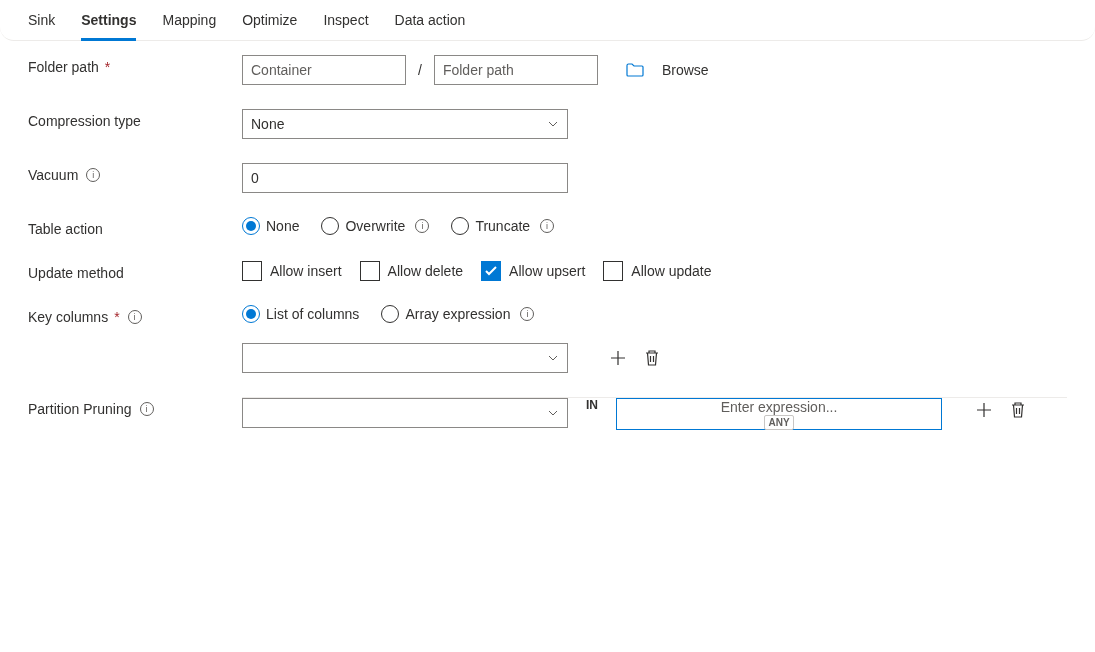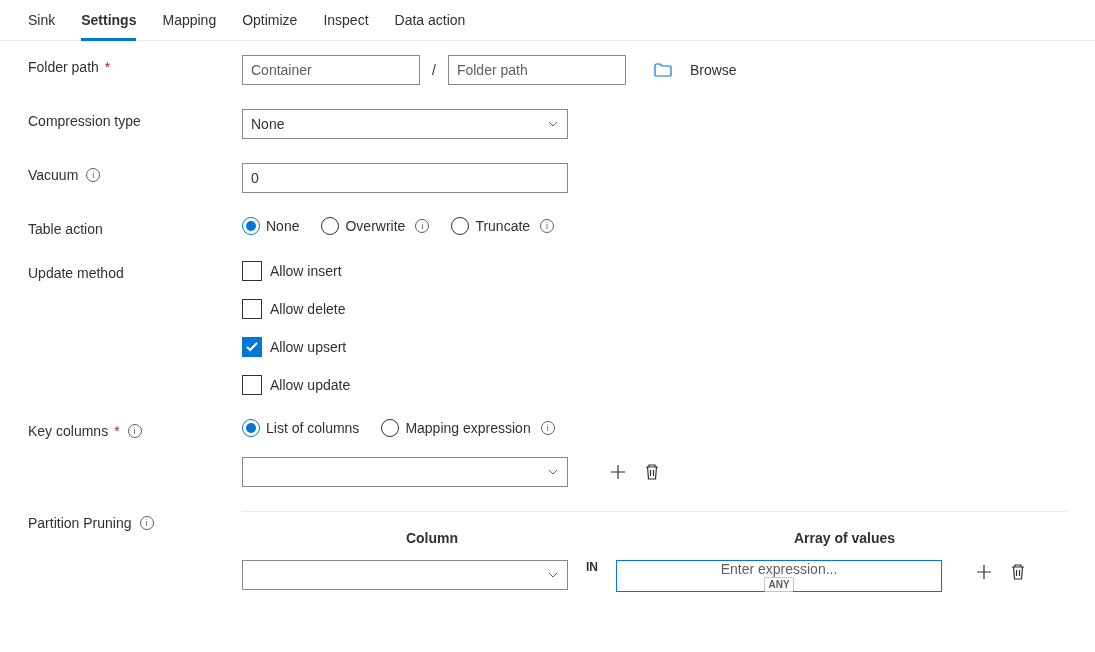--- a/index.html
+++ b/index.html
@@ -8,20 +8,21 @@
     font-size: 14px;
     color: #323130;
     background: #fff;
     width: 1095px;
   }
   .tabs {
     display: flex;
     gap: 26px;
     padding: 6px 28px 0 28px;
     border-bottom: 1px solid #edebe9;
+    border-radius: 14px;
   }
   .tab {
     padding: 6px 0 10px 0;
     cursor: pointer;
     color: #323130;
     border-bottom: 3px solid transparent;
     margin-bottom: -1px;
   }
   .tab.active {
     font-weight: 600;
@@ -68,21 +69,21 @@
   }
   input[type=text].txt {
     height: 30px;
     border: 1px solid #8a8886;
     padding: 0 8px;
     font-size: 14px;
     color: #323130;
     background: #fff;
   }
   input[type=text].txt::placeholder { color: #605e5c; }
-  .txt.w175 { width: 178px; }
+  .txt.w175 { width: 164px; }
   .txt.w325 { width: 326px; }
   .select {
     height: 30px;
     width: 326px;
     border: 1px solid #8a8886;
     padding: 0 8px;
     display: flex;
     align-items: center;
     justify-content: space-between;
     cursor: pointer;
@@ -110,21 +111,21 @@
     border: 1px solid #323130; position: relative; background:#fff;
   }
   .radio.checked .dot {
     border: 1px solid #0078d4;
   }
   .radio.checked .dot::after {
     content: ""; position: absolute; top: 3px; left: 3px;
     width: 10px; height: 10px; border-radius: 50%;
     background: #0078d4;
   }
-  .checkbox-list { display:flex; flex-direction:column; gap:18px; }
+  .checkbox-list { display:flex; flex-direction:row; gap:18px; }
   .checkbox { display:flex; align-items:center; gap:8px; cursor:pointer; }
   .checkbox .box {
     width:20px; height:20px; border:1px solid #323130; background:#fff;
     display:flex; align-items:center; justify-content:center;
   }
   .checkbox.checked .box {
     background:#0078d4; border-color:#0078d4;
   }
   .checkbox.checked .box svg { display:block; }
   .checkbox .box svg { display:none; }
@@ -283,21 +284,21 @@
       <span class="info-icon">i</span>
     </div>
     <div class="ctrl-col">
       <div class="radio-group">
         <div class="radio checked">
           <span class="dot"></span>
           <span>List of columns</span>
         </div>
         <div class="radio">
           <span class="dot"></span>
-          <span>Mapping expression</span>
+          <span>Array expression</span>
           <span class="info-icon">i</span>
         </div>
       </div>
     </div>
   </div>
 
   <div class="row">
     <div class="label-col"></div>
     <div class="ctrl-col keycol-ctrls">
       <div class="select">
@@ -322,24 +323,20 @@
       </div>
     </div>
   </div>
 
   <div class="pp-wrap">
     <div class="pp-label-col">
       <span>Partition Pruning</span>
       <span class="info-icon">i</span>
     </div>
     <div class="pp-divider"></div>
-    <div class="pp-header-row">
-      <div class="pp-col1">Column</div>
-      <div class="pp-col2">Array of values</div>
-    </div>
     <div class="pp-input-row">
       <div class="select">
         <span></span>
         <span class="chevron">
           <svg width="12" height="12" viewBox="0 0 12 12">
               <path d="M2 4 L6 8 L10 4" fill="none" stroke="#605e5c" stroke-width="1"></path>
             </svg>
         </span>
       </div>
       <span class="in-op">IN</span>

